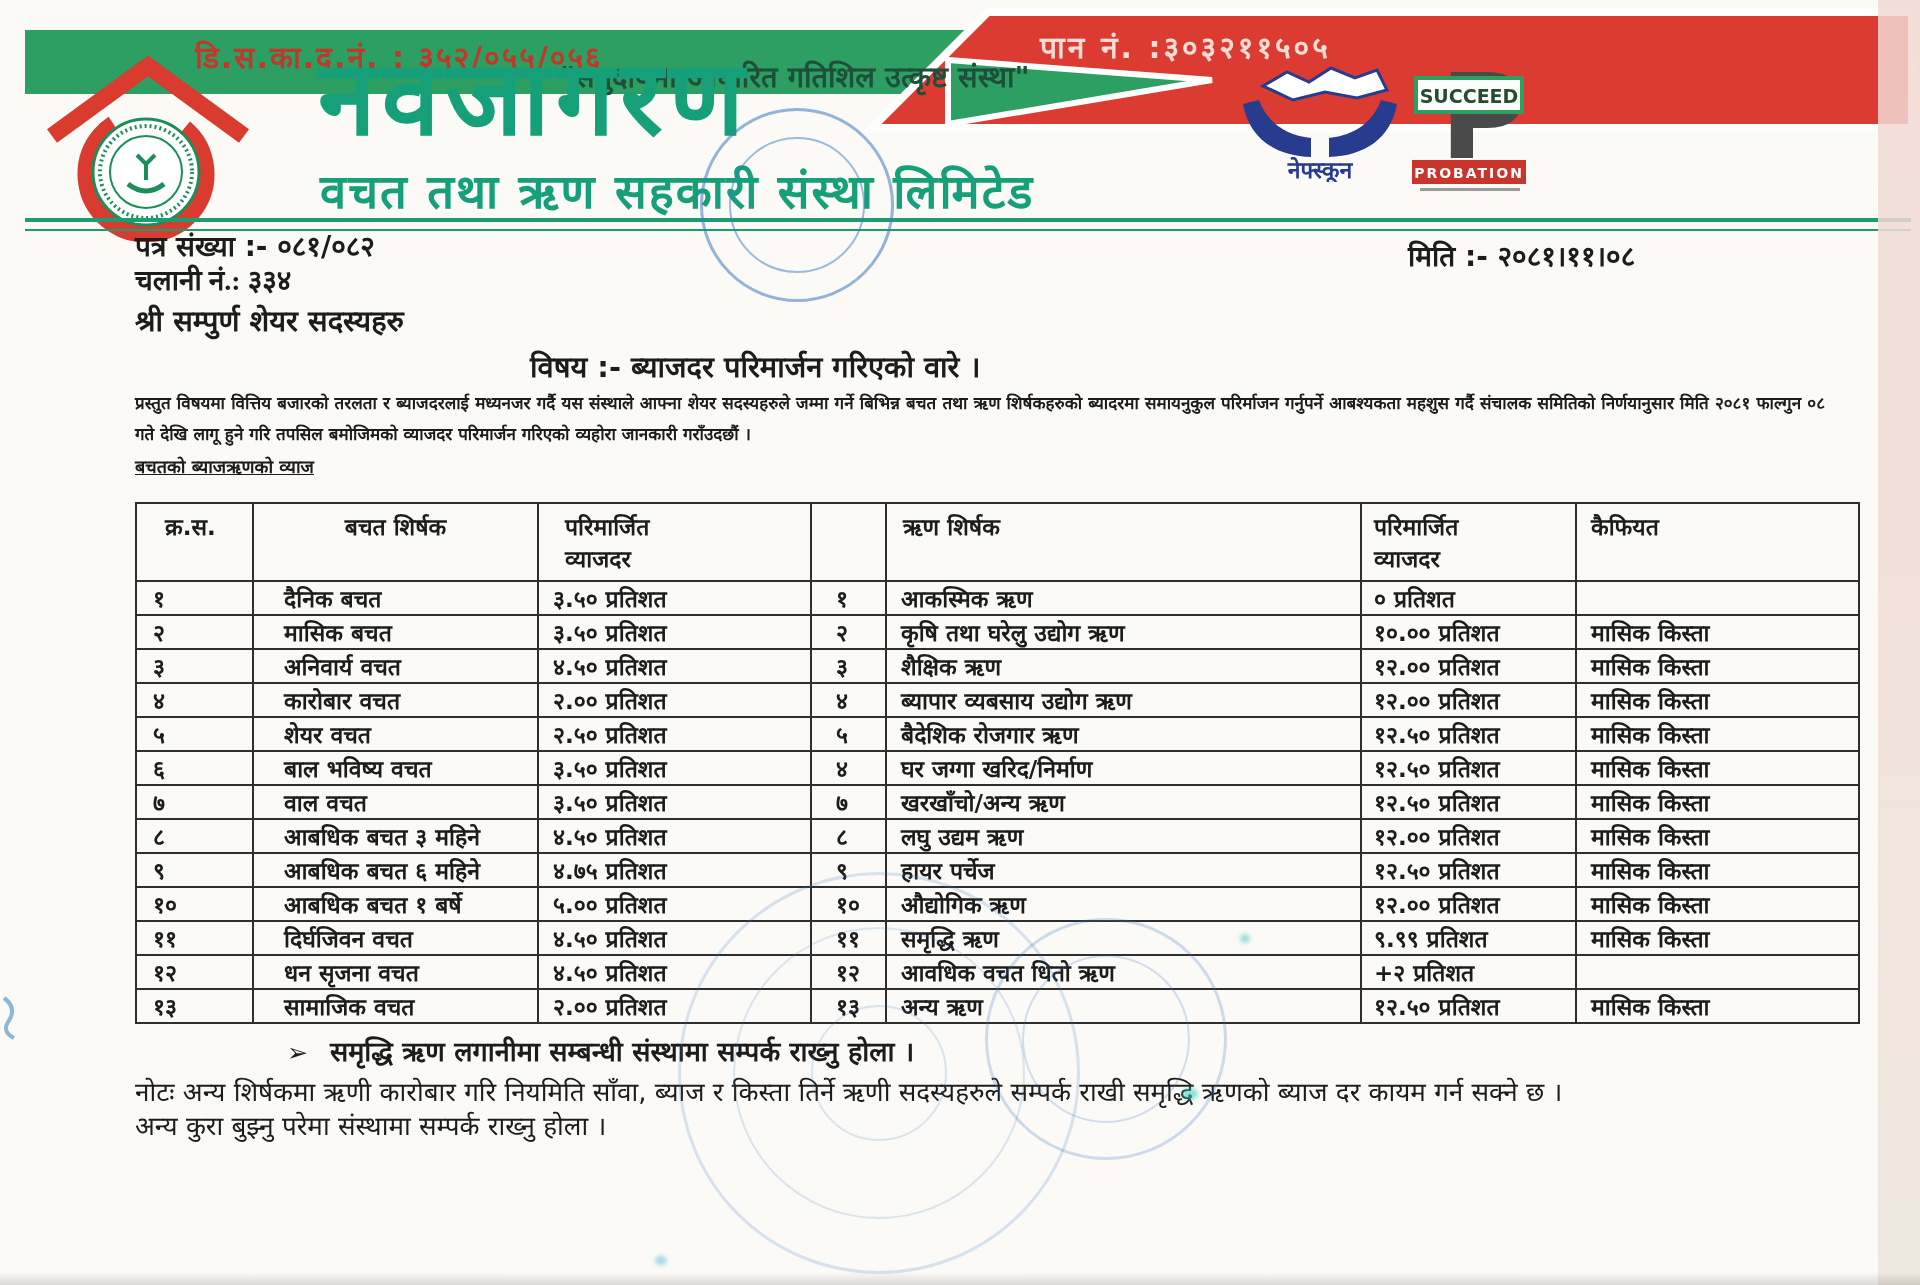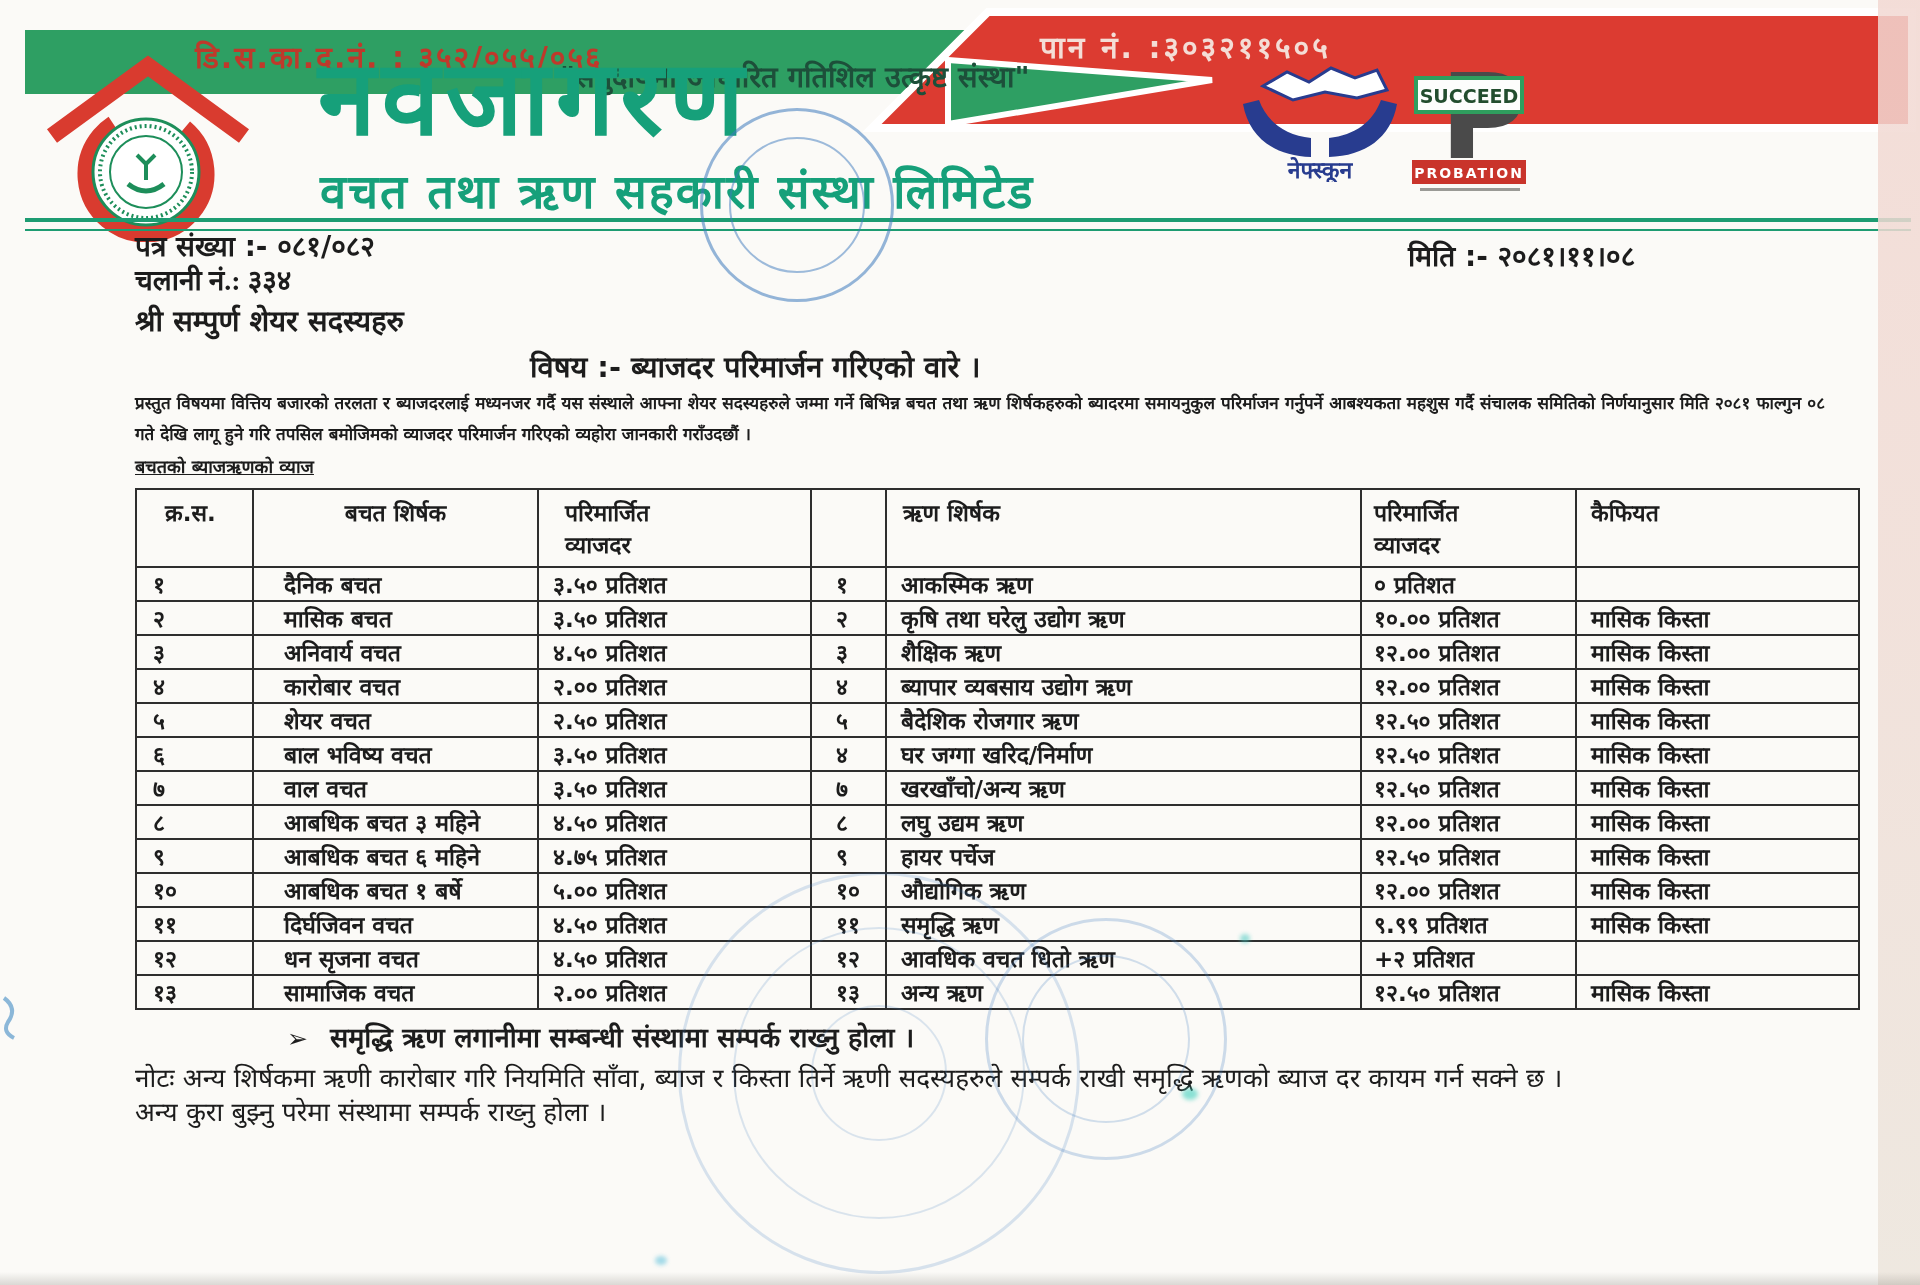--- a/index.html
+++ b/index.html
@@ -17,21 +17,21 @@
   
   .meta1{left:135px;top:226px;font-size:28px;font-weight:700;}
   .meta2{left:135px;top:260px;font-size:28px;font-weight:700;font-family:Liberation Serif, serif;}
   .meta-date{left:1408px;top:236px;font-size:28px;font-weight:700;}
   .recipient{left:135px;top:300px;font-size:29px;font-weight:700;}
   .subject{left:530px;top:346px;font-size:29px;font-weight:700;}
   
   .letter-flow{left:135px;top:388px;width:1723px;}
   .body-par{width:1690px;margin:0;font-size:17px;font-weight:600;line-height:31px;text-align:justify;}
   .section-heading{margin-top:4px;font-size:18px;font-weight:700;text-decoration:underline;}
-  table.rates{margin-top:10px;border-collapse:collapse;table-layout:fixed;width:1723px;border-radius:13px;}
+  table.rates{margin-top:24px;border-collapse:collapse;table-layout:fixed;width:1723px;border-radius:13px;}
   table.rates td,table.rates th{border:2px solid #2e2e2e;font-size:23px;font-weight:600;
      padding:0 6px;height:28px;overflow:hidden;white-space:nowrap;text-align:left;vertical-align:middle;}
   table.rates thead th{height:70px;vertical-align:top;padding-top:6px;font-weight:700;}
   .c-sn{padding-left:16px!important;}
   .c-saving{padding-left:30px!important;}
   .c-srate{padding-left:14px!important;}
   .c-lsn{padding-left:24px!important;}
   .c-loan{padding-left:14px!important;}
   .c-lrate{padding-left:12px!important;}
   .c-remark{padding-left:14px!important;}

